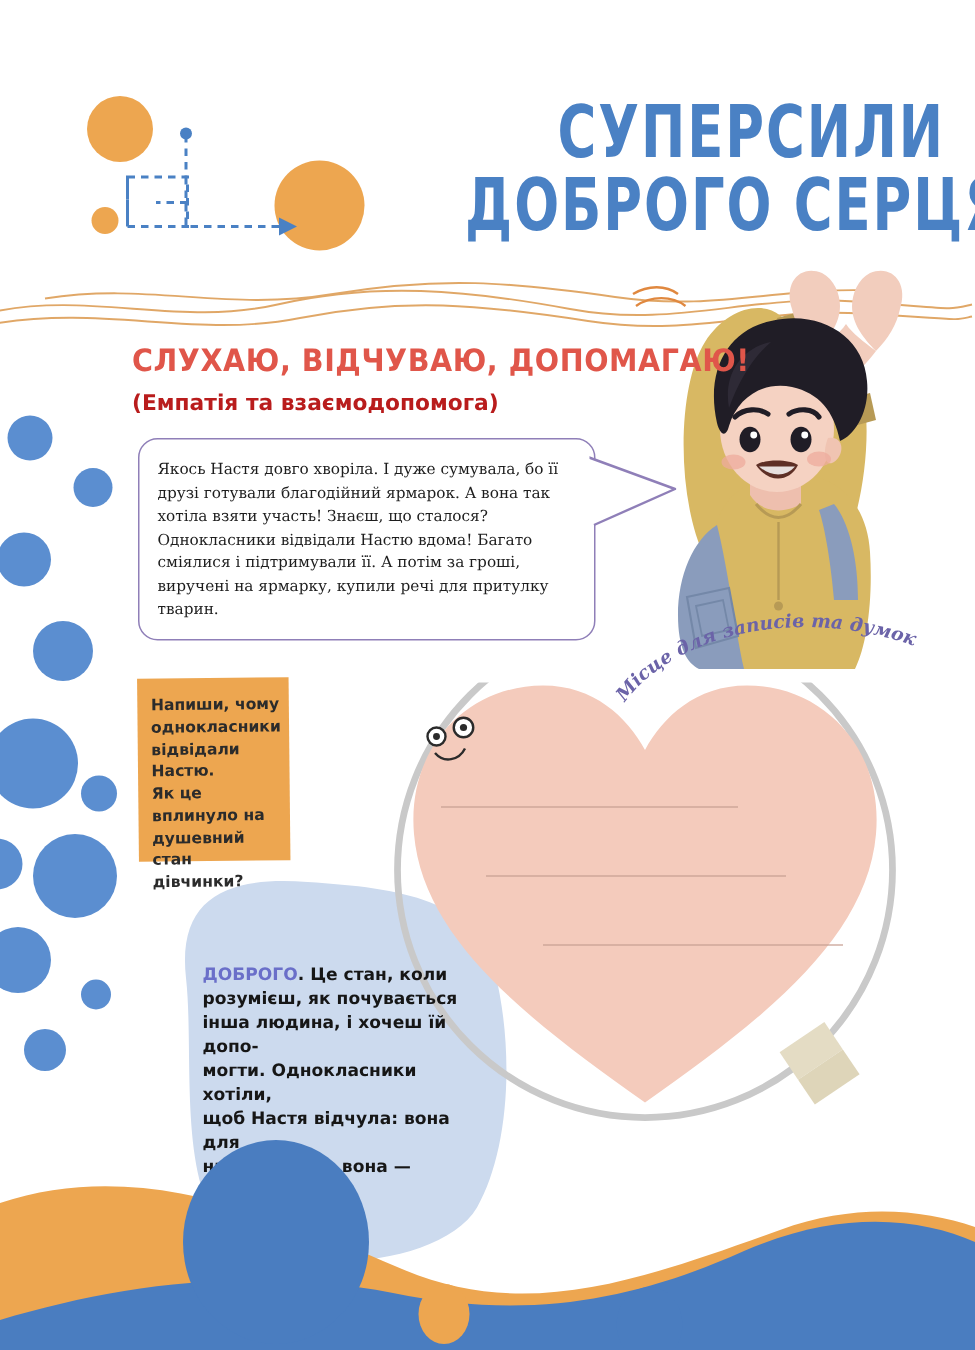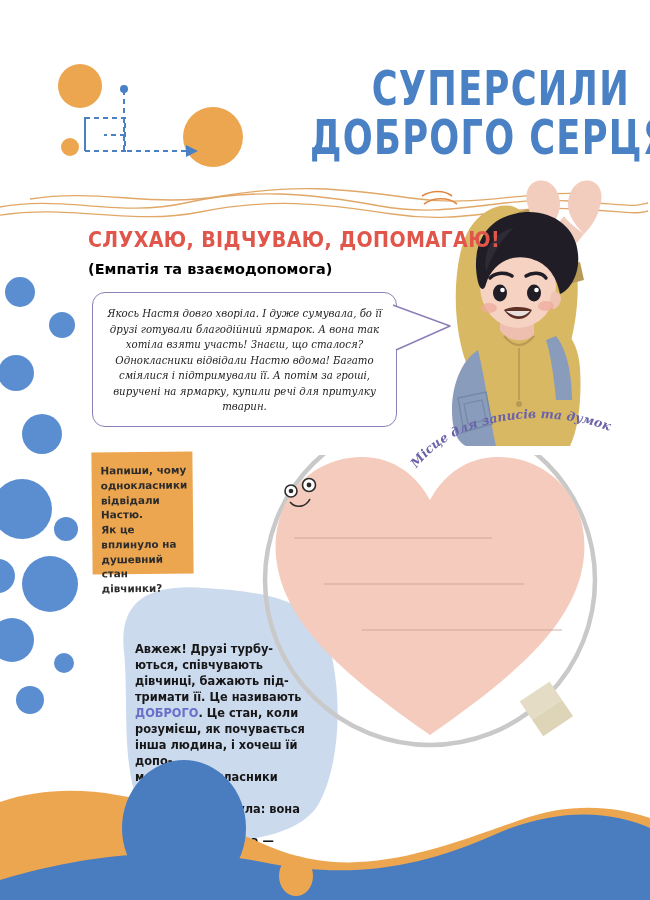--- a/index.html
+++ b/index.html
@@ -46,43 +46,41 @@
     left: 88px; top: 228px; z-index: 5;
     font-weight: 700; font-size: 20.5px;
     color: #e0564a;
     letter-spacing: 0.4px;
     transform: scaleX(0.93); transform-origin: left center;
     white-space: nowrap;
   }
   #section-subheading {
     left: 88px; top: 261px; z-index: 5;
     font-weight: 700; font-size: 14.5px;
-    color: #000000;
+    color: #b91c1c;
     white-space: nowrap;
   }
 
   
   #story-bubble {
     left: 92px; top: 292px; width: 305px; height: 135px; z-index: 5;
   }
   #story-bubble .bubble-box {
     position: absolute; inset: 0;
     background: #ffffff;
     border: 1.6px solid #8f7fb8;
     border-radius: 13px;
   }
   #story-text {
     position: absolute;
     left: 13px; right: 13px; top: 14px;
     font-family: "DejaVu Serif", serif;
-    font-style: italic;
     font-size: 10.2px;
     line-height: 1.52;
     color: #1d1d1d;
-    text-align: center;
   }
 
   
   #question-box {
     left: 92px; top: 452px; width: 101px; height: 122px;
     background: #eda650; z-index: 5;
     transform: rotate(-0.6deg);
   }
   #question-text {
     position: absolute;
@@ -282,25 +280,21 @@
   <div class="abs" id="question-box">
     <div id="question-text">Напиши, чому
 однокласники
 відвідали Настю.
 Як це вплинуло на
 душевний стан
 дівчинки?</div>
   </div>
 
   <div class="abs" id="answer-text">
-    <span>Авжеж! Друзі турбу-
-ються, співчувають
-дівчинці, бажають під-
-тримати її. Це називають
-</span><span class="kw">ДОБРОГО</span><span>. Це стан, коли
+    <span class="kw">ДОБРОГО</span><span>. Це стан, коли
 розумієш, як почувається
 інша людина, і хочеш їй допо-
 могти. Однокласники хотіли,
 щоб Настя відчула: вона для
 них важлива, вона — частина
 команди!</span>
   </div>
 
   <svg id="note-label" class="abs" width="230" height="80" viewBox="0 0 230 80">
     <defs>

